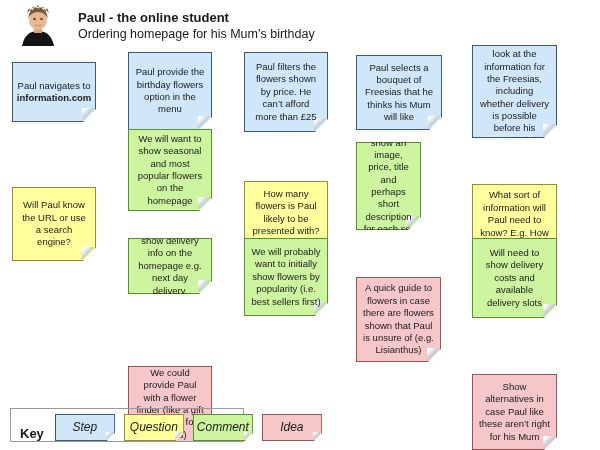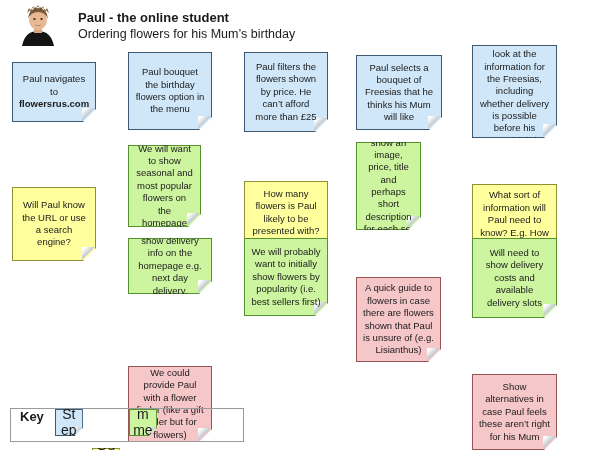--- a/index.html
+++ b/index.html
@@ -26,27 +26,28 @@
   }
   .note.step{background:var(--step-bg);border-color:var(--step-border);}
   .note.question{background:var(--question-bg);border-color:var(--question-border);margin-top:39px;}
   .note.comment{background:var(--comment-bg);border-color:var(--comment-border);}
   .note.idea{background:var(--idea-bg);border-color:var(--idea-border);margin-top:44px;}
   .note-text{position:relative;z-index:1;}
   
   .key-box{
     position:absolute;left:10px;top:408px;width:234px;height:34px;
     border:1px solid #9a9a9a;box-sizing:border-box;
-    display:flex;align-items:flex-start;gap:9px;padding:0 9px;
+    display:flex;align-items:flex-end;gap:9px;padding:0 9px;
   }
   .key-label{font-size:13px;font-weight:bold;margin-right:2px;}
   .note.mini{
-    position:relative;width:28px;height:27px;font-size:14px;line-height:1.1;
+    position:relative;width:60px;height:27px;font-size:12px;line-height:1.1;
     padding:2px 3px;flex:0 0 auto;overflow-wrap:anywhere;
     clip-path:polygon(0 0,100% 0,100% calc(100% - 8px),calc(100% - 8px) 100%,0 100%);
+    font-style:italic;
   }
   .note.mini .fold{width:8px;height:8px;}
   b{font-weight:bold;}
 </style>
 </head>
 <body>
 
 <div id="canvas">
 
   <div class="hdr-avatar">
@@ -56,48 +57,48 @@
       <rect x="22" y="22" width="8" height="7" fill="#d9a57f"></rect>
       <ellipse cx="26" cy="16" rx="9" ry="10" fill="#e8b892"></ellipse>
       <path d="M16,15 Q17,4 26,4 Q35,4 36,15 Q33,8 26,8 Q19,8 16,15 Z" fill="#7a5b38"></path>
       <path d="M15,9 L17,4 L19,8 L21,2 L23,7 L26,1 L29,7 L31,2 L33,8 L35,4 L37,9 Q32,3 26,3 Q20,3 15,9 Z" fill="#6b4e30"></path>
       <ellipse cx="22.5" cy="15" rx="1.2" ry="0.9" fill="#3a2c1e"></ellipse>
       <ellipse cx="29.5" cy="15" rx="1.2" ry="0.9" fill="#3a2c1e"></ellipse>
       <path d="M23,21 Q26,22.5 29,21" stroke="#a97c5e" stroke-width="0.8" fill="none"></path>
     </svg>
   </div>
   <div class="hdr-title">Paul - the online student</div>
-  <div class="hdr-subtitle">Ordering flowers for his Mum’s birthday</div>
+  <div class="hdr-subtitle">Ordering homepage for his Mum’s birthday</div>
 
   <div class="note step" style="left:12px;top:62px;width:84px;height:60px">
-    <div class="note-text"><span>Paul navigates to </span><b>flowersrus.com</b></div>
+    <div class="note-text"><span>Paul navigates to </span><b>information.com</b></div>
       <i class="fold"></i>
   </div>
   <div class="note step" style="left:128px;top:52px;width:84px;height:78px">
-    <div class="note-text">Paul bouquet the birthday flowers option in the menu</div>
+    <div class="note-text">Paul provide the birthday flowers option in the menu</div>
       <i class="fold"></i>
   </div>
   <div class="note step" style="left:244px;top:52px;width:84px;height:80px">
     <div class="note-text">Paul filters the flowers shown by price. He can’t afford more than £25</div>
       <i class="fold"></i>
   </div>
   <div class="note step" style="left:356px;top:55px;width:86px;height:75px">
     <div class="note-text">Paul selects a bouquet of Freesias that he thinks his Mum will like</div>
       <i class="fold"></i>
   </div>
   <div class="note step" style="left:472px;top:45px;width:85px;height:93px">
     <div class="note-text">Paul takes a look at the information for the Freesias, including whether delivery is possible before his Mum’s birthday</div>
       <i class="fold"></i>
   </div>
 
   <div class="note question" style="left:12px;top:148px;width:84px;height:74px">
     <div class="note-text">Will Paul know the URL or use a search engine?</div>
       <i class="fold"></i>
   </div>
-  <div class="note comment" style="left:128px;top:145px;width:73px;height:82px">
+  <div class="note comment" style="left:128px;top:129px;width:84px;height:82px">
     <div class="note-text">We will want to show seasonal and most popular flowers on the homepage</div>
       <i class="fold"></i>
   </div>
   <div class="note question" style="left:244px;top:142px;width:84px;height:88px">
     <div class="note-text">How many flowers is Paul likely to be presented with? Will they fit on the one page?</div>
       <i class="fold"></i>
   </div>
   <div class="note comment" style="left:356px;top:142px;width:65px;height:88px">
     <div class="note-text">Will want to show an image, price, title and perhaps short description for each set of flowers</div>
       <i class="fold"></i>
@@ -122,21 +123,21 @@
   <div class="note idea" style="left:128px;top:322px;width:84px;height:76px">
     <div class="note-text">We could provide Paul with a flower finder (like a gift finder but for flowers)</div>
       <i class="fold"></i>
   </div>
 
   <div class="note comment" style="left:472px;top:238px;width:85px;height:80px">
     <div class="note-text">Will need to show delivery costs and available delivery slots</div>
       <i class="fold"></i>
   </div>
   <div class="note idea" style="left:472px;top:330px;width:85px;height:76px">
-    <div class="note-text">Show alternatives in case Paul feels these aren’t right for his Mum</div>
+    <div class="note-text">Show alternatives in case Paul like these aren’t right for his Mum</div>
       <i class="fold"></i>
   </div>
 
   <div class="key-box">
     <span class="key-label">Key</span>
     <div class="note mini step">
       <div class="note-text">Step</div>
         <i class="fold"></i>
     </div>
     <div class="note mini question">

